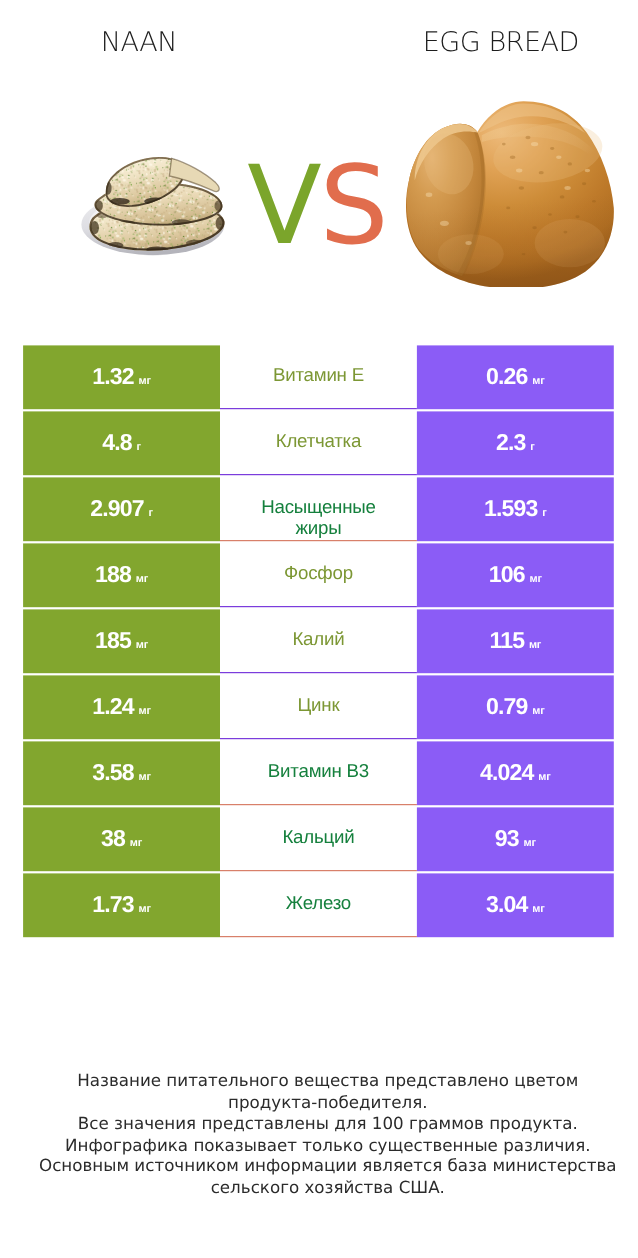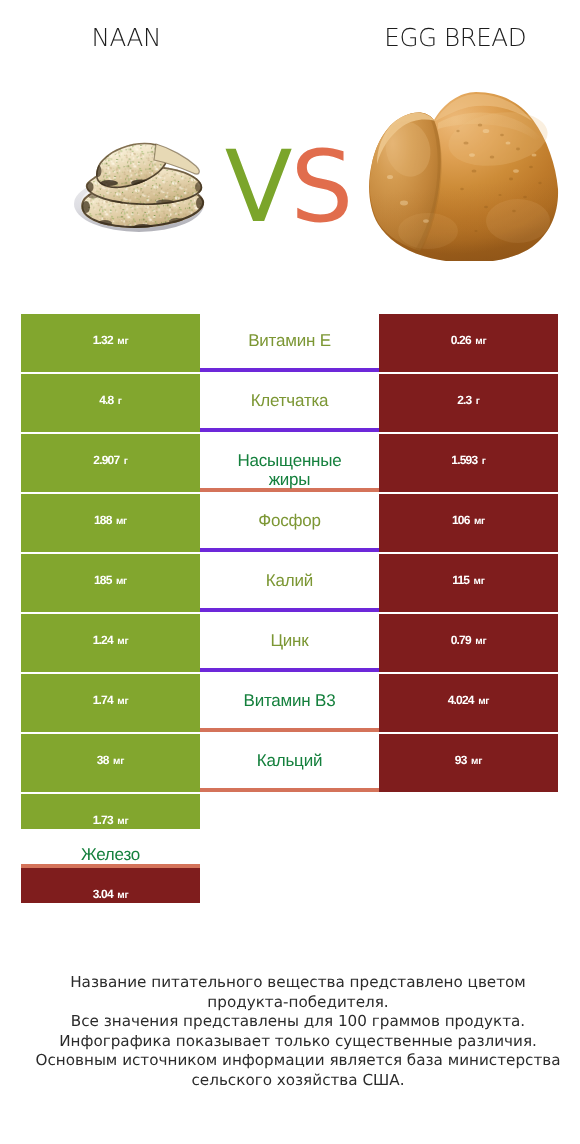--- a/index.html
+++ b/index.html
@@ -34,32 +34,32 @@
   .vs .s{color:#e16d4d;}
 
   .food{position:absolute;}
   .food.naan{left:69px;top:135px;width:141px;height:99px;}
   .food.bread{left:368px;top:91px;width:191px;height:170px;}
   .food svg{display:block;width:100%;height:100%;}
 
   
   .table{position:absolute;left:21px;top:314px;width:537px;}
   .row{display:flex;width:537px;height:58px;margin-bottom:2px;}
-  .row:last-child{margin-bottom:0;flex-direction:column;}
+  .row:last-child{margin-bottom:0;}
   .cell{width:179px;display:flex;align-items:flex-start;justify-content:center;box-sizing:border-box;
         font-family:"Liberation Sans",sans-serif;overflow:visible;}
   .cell.left{background:#82a62e;color:#ffffff;}
-  .cell.right{background:#7f1d1d;color:#ffffff;}
-  .cell.mid{background:#ffffff;border-bottom:4px solid #6d28d9;text-align:center;line-height:19px;}
+  .cell.right{background:#8b5cf6;color:#ffffff;}
+  .cell.mid{background:#ffffff;border-bottom:1px solid #6d28d9;text-align:center;line-height:19px;}
   .row.wr .cell.mid{border-bottom-color:#d4735a;}
   .cell.mid .nm{font-size:17px;font-weight:400;letter-spacing:-0.2px;color:#7c9734;
                 display:block;max-width:142px;margin-top:16.5px;}
   .row.wr .cell.mid .nm{color:#15803d;}
   .valwrap{white-space:nowrap;margin-top:16.5px;}
-  .num{font-size:12px;font-weight:700;letter-spacing:-0.8px;}
+  .num{font-size:21px;font-weight:700;letter-spacing:-0.8px;}
   .unit{font-size:10px;font-weight:700;margin-left:4.4px;letter-spacing:-0.2px;}
 
   
   .foot{
     position:absolute;left:0;top:973px;width:580px;
     text-align:center;font-size:15.2px;font-weight:400;color:#2b2b2b;line-height:19.6px;
   }
   .foot div{white-space:nowrap;padding-left:16px;}
 </style>
 </head>
@@ -407,21 +407,21 @@
         </div>
         <div class="cell mid">
           <span class="nm">Цинк</span>
         </div>
         <div class="cell right">
           <span class="valwrap"><span class="num">0.79</span><span class="unit">мг</span></span>
         </div>
       </div>
       <div class="row wr">
         <div class="cell left">
-          <span class="valwrap"><span class="num">1.74</span><span class="unit">мг</span></span>
+          <span class="valwrap"><span class="num">3.58</span><span class="unit">мг</span></span>
         </div>
         <div class="cell mid">
           <span class="nm">Витамин B3</span>
         </div>
         <div class="cell right">
           <span class="valwrap"><span class="num">4.024</span><span class="unit">мг</span></span>
         </div>
       </div>
       <div class="row wr">
         <div class="cell left">

